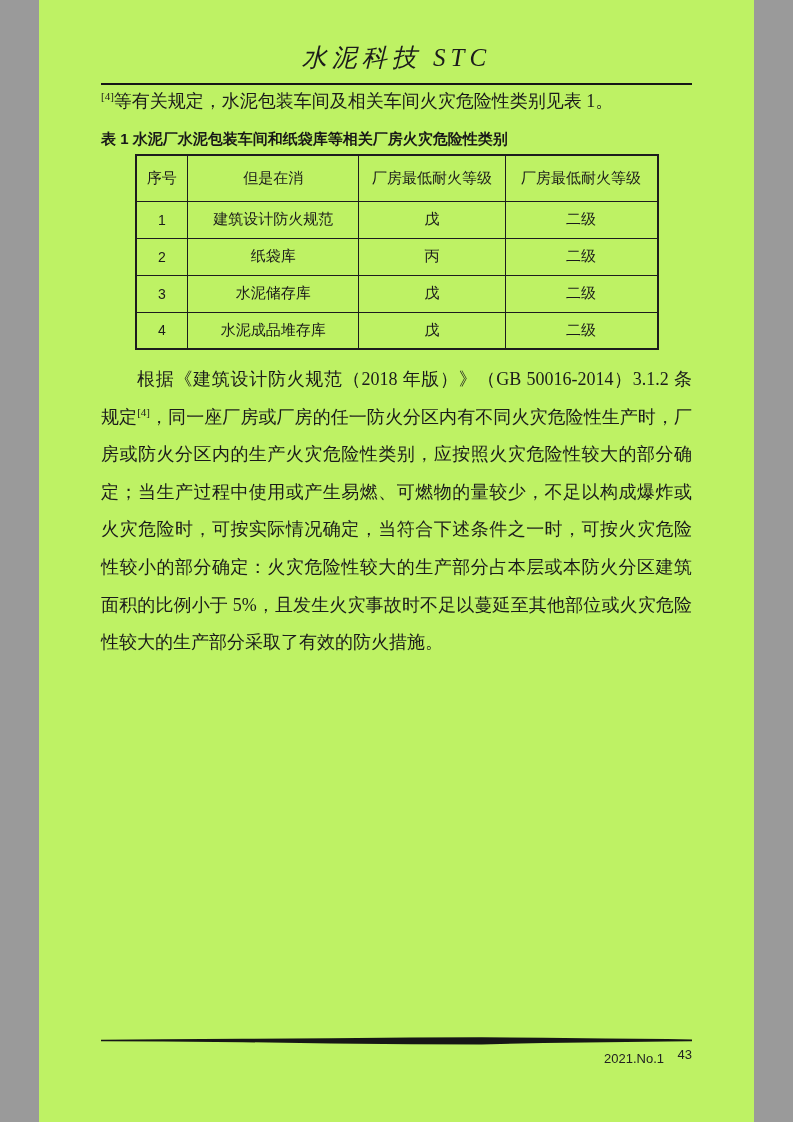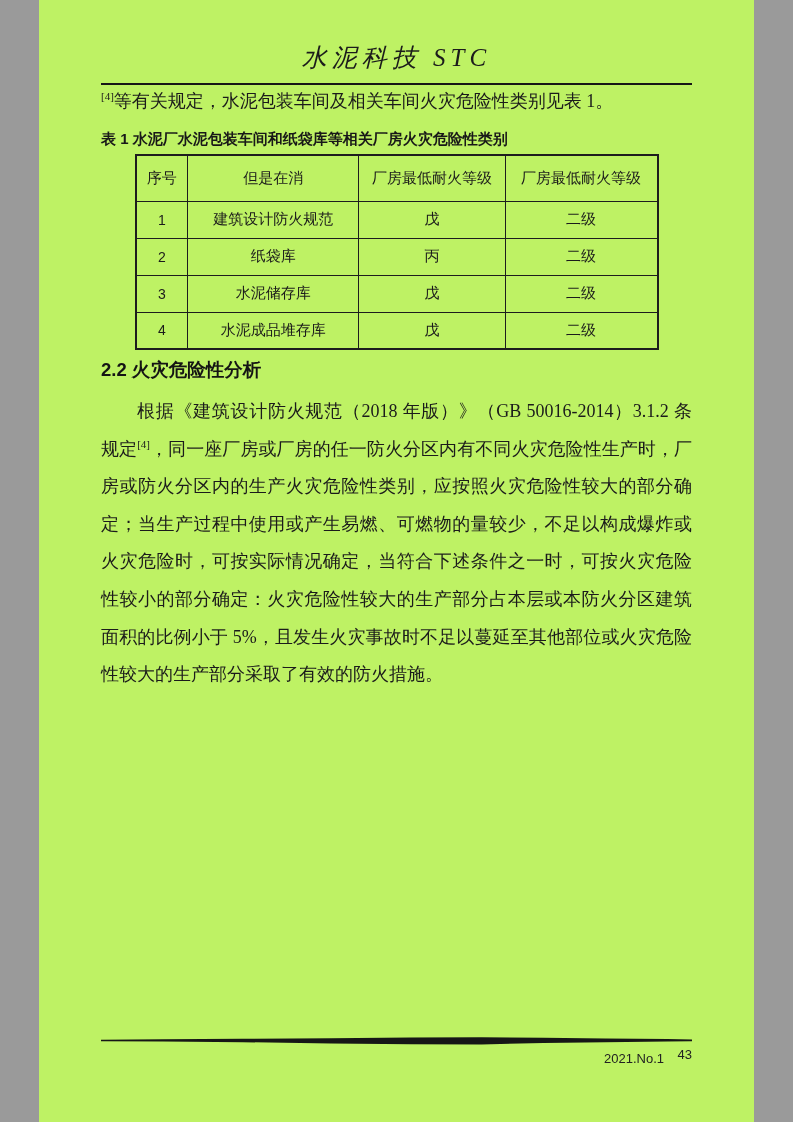--- a/index.html
+++ b/index.html
@@ -175,21 +175,20 @@
         </tr>
         <tr>
           <td>4</td>
           <td>水泥成品堆存库</td>
           <td>戊</td>
           <td>二级</td>
         </tr>
       </tbody>
   </table>
 
-  <h2 class="section-heading">2.2 火灾危险性分析</h2>
 
   <div class="paragraphs">
       <p class="para"><span>根据《建筑设计防火规范（2018 年版）》（GB 50016-2014）3.1.2 条规定</span><sup class="ref">[4]</sup><span>，同一座厂房或厂房的任一防火分区内有不同火灾危险性生产时，厂房或防火分区内的生产火灾危险性类别，应按照火灾危险性较大的部分确定；当生产过程中使用或产生易燃、可燃物的量较少，不足以构成爆炸或火灾危险时，可按实际情况确定，当符合下述条件之一时，可按火灾危险性较小的部分确定：火灾危险性较大的生产部分占本层或本防火分区建筑面积的比例小于 5%，且发生火灾事故时不足以蔓延至其他部位或火灾危险性较大的生产部分采取了有效的防火措施。</span></p>
     </div>
 
   <footer class="footer">
     <svg class="footer-rule" viewBox="0 0 668 8" preserveAspectRatio="none" aria-hidden="true">
       <polygon fill="#161616" points="0,2.8 70,2.2 160,1.8 260,1.2 350,0.5 430,0.3 500,0.8 570,1.6 640,2.0 668,2.4 668,4.2 640,4.6 570,5.2 500,6.0 430,7.5 350,7.3 260,6.4 160,5.2 70,4.4 0,4.2"></polygon>
     </svg>
     <div class="footer-row">

